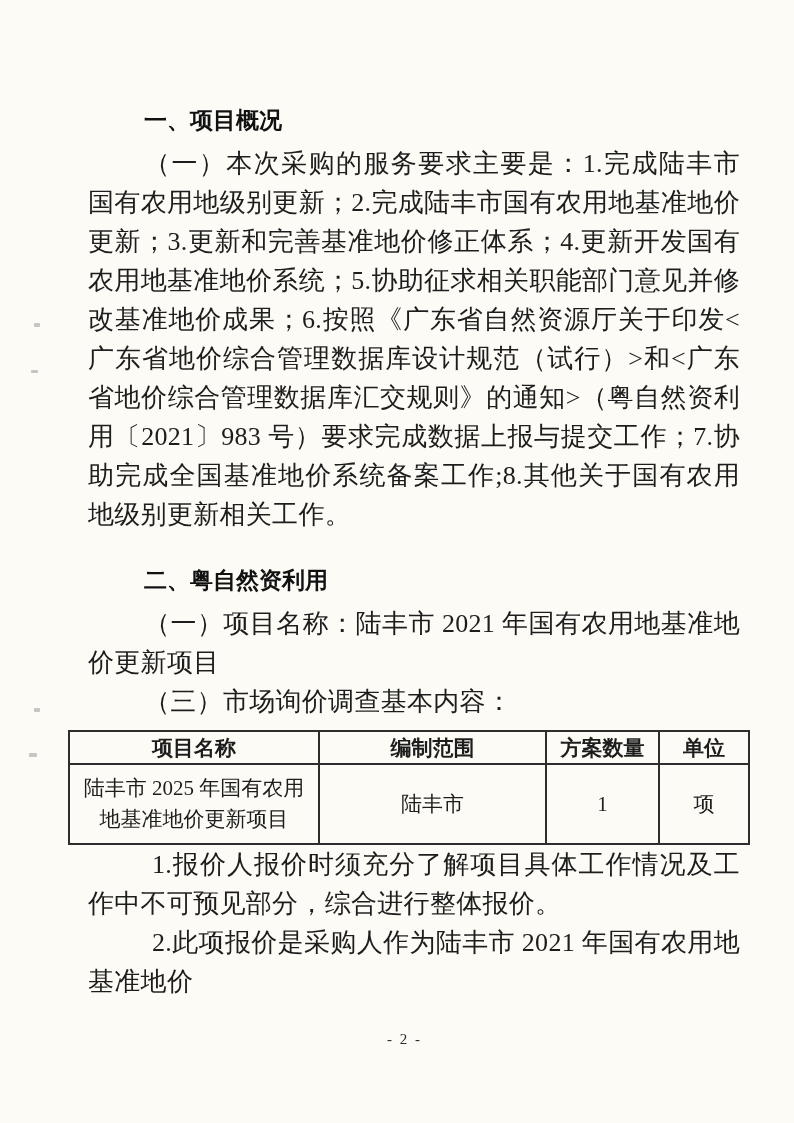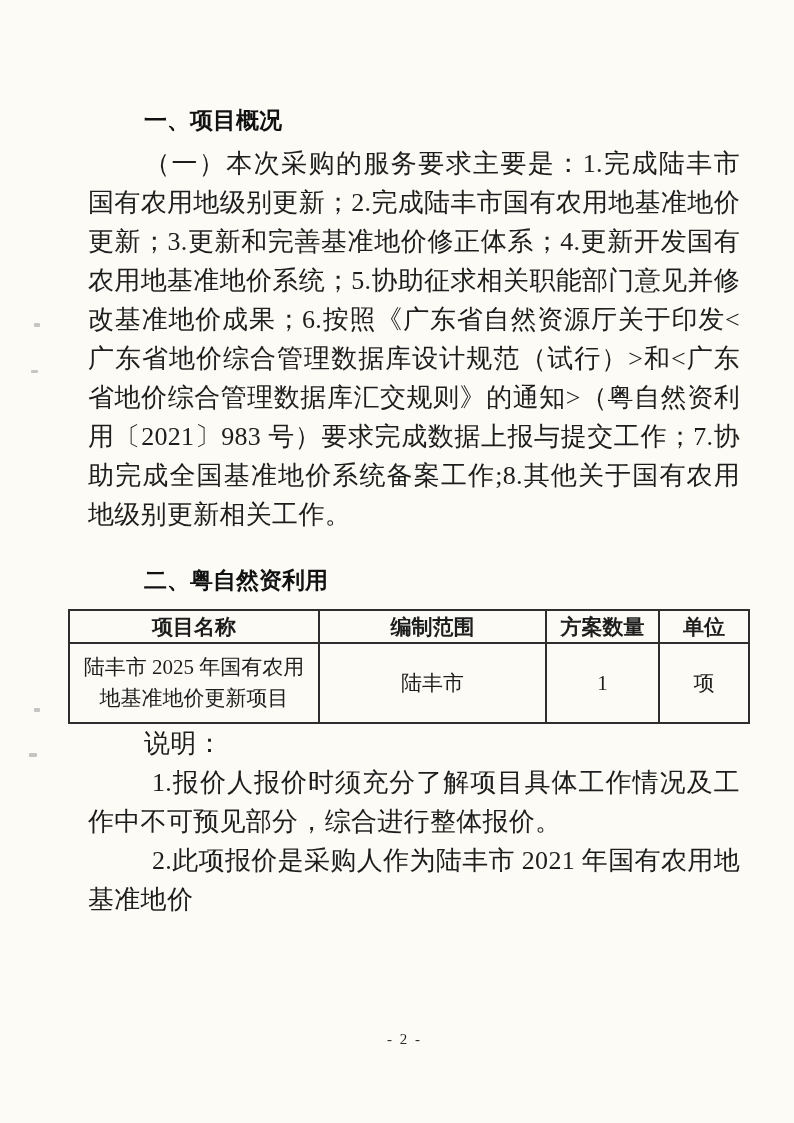--- a/index.html
+++ b/index.html
@@ -96,20 +96,22 @@
   <span class="speck" style="left:29px; top:753px; width:8px; height:4px;"></span>
 
   <div class="content">
 
     <h2 class="hd hd1">一、项目概况</h2>
 
     <p class="body ind2">（一）本次采购的服务要求主要是：1.完成陆丰市国有农用地级别更新；2.完成陆丰市国有农用地基准地价更新；3.更新和完善基准地价修正体系；4.更新开发国有农用地基准地价系统；5.协助征求相关职能部门意见并修改基准地价成果；6.按照《广东省自然资源厅关于印发&lt;广东省地价综合管理数据库设计规范（试行）&gt;和&lt;广东省地价综合管理数据库汇交规则》的通知&gt;（粤自然资利用〔2021〕983 号）要求完成数据上报与提交工作；7.协助完成全国基准地价系统备案工作;8.其他关于国有农用地级别更新相关工作。</p>
 
     <h2 class="hd hd2">二、粤自然资利用</h2>
 
+    <p class="body ind2">（一）项目名称：陆丰市 2021 年国有农用地基准地价更新项目</p>
+    <p class="body ind2">（三）市场询价调查基本内容：</p>
 
     <table class="qtable">
       <colgroup>
         <col style="width:250px">
         <col style="width:227px">
         <col style="width:113px">
         <col style="width:90px">
       </colgroup>
       <thead>
         <tr>
@@ -122,21 +124,20 @@
       <tbody>
         <tr>
           <td>陆丰市 2025 年国有农用地基准地价更新项目</td>
           <td>陆丰市</td>
           <td>1</td>
           <td>项</td>
         </tr>
       </tbody>
     </table>
 
-    <p class="body ind2 notes-label">说明：</p>
     <p class="body ind3">1.报价人报价时须充分了解项目具体工作情况及工作中不可预见部分，综合进行整体报价。</p>
     <p class="body ind3 sp-top">2.此项报价是采购人作为陆丰市 2021 年国有农用地基准地价</p>
 
   </div>
 
   <div class="footer">- 2 -</div>
 
 </div>
 
 </body></html>

